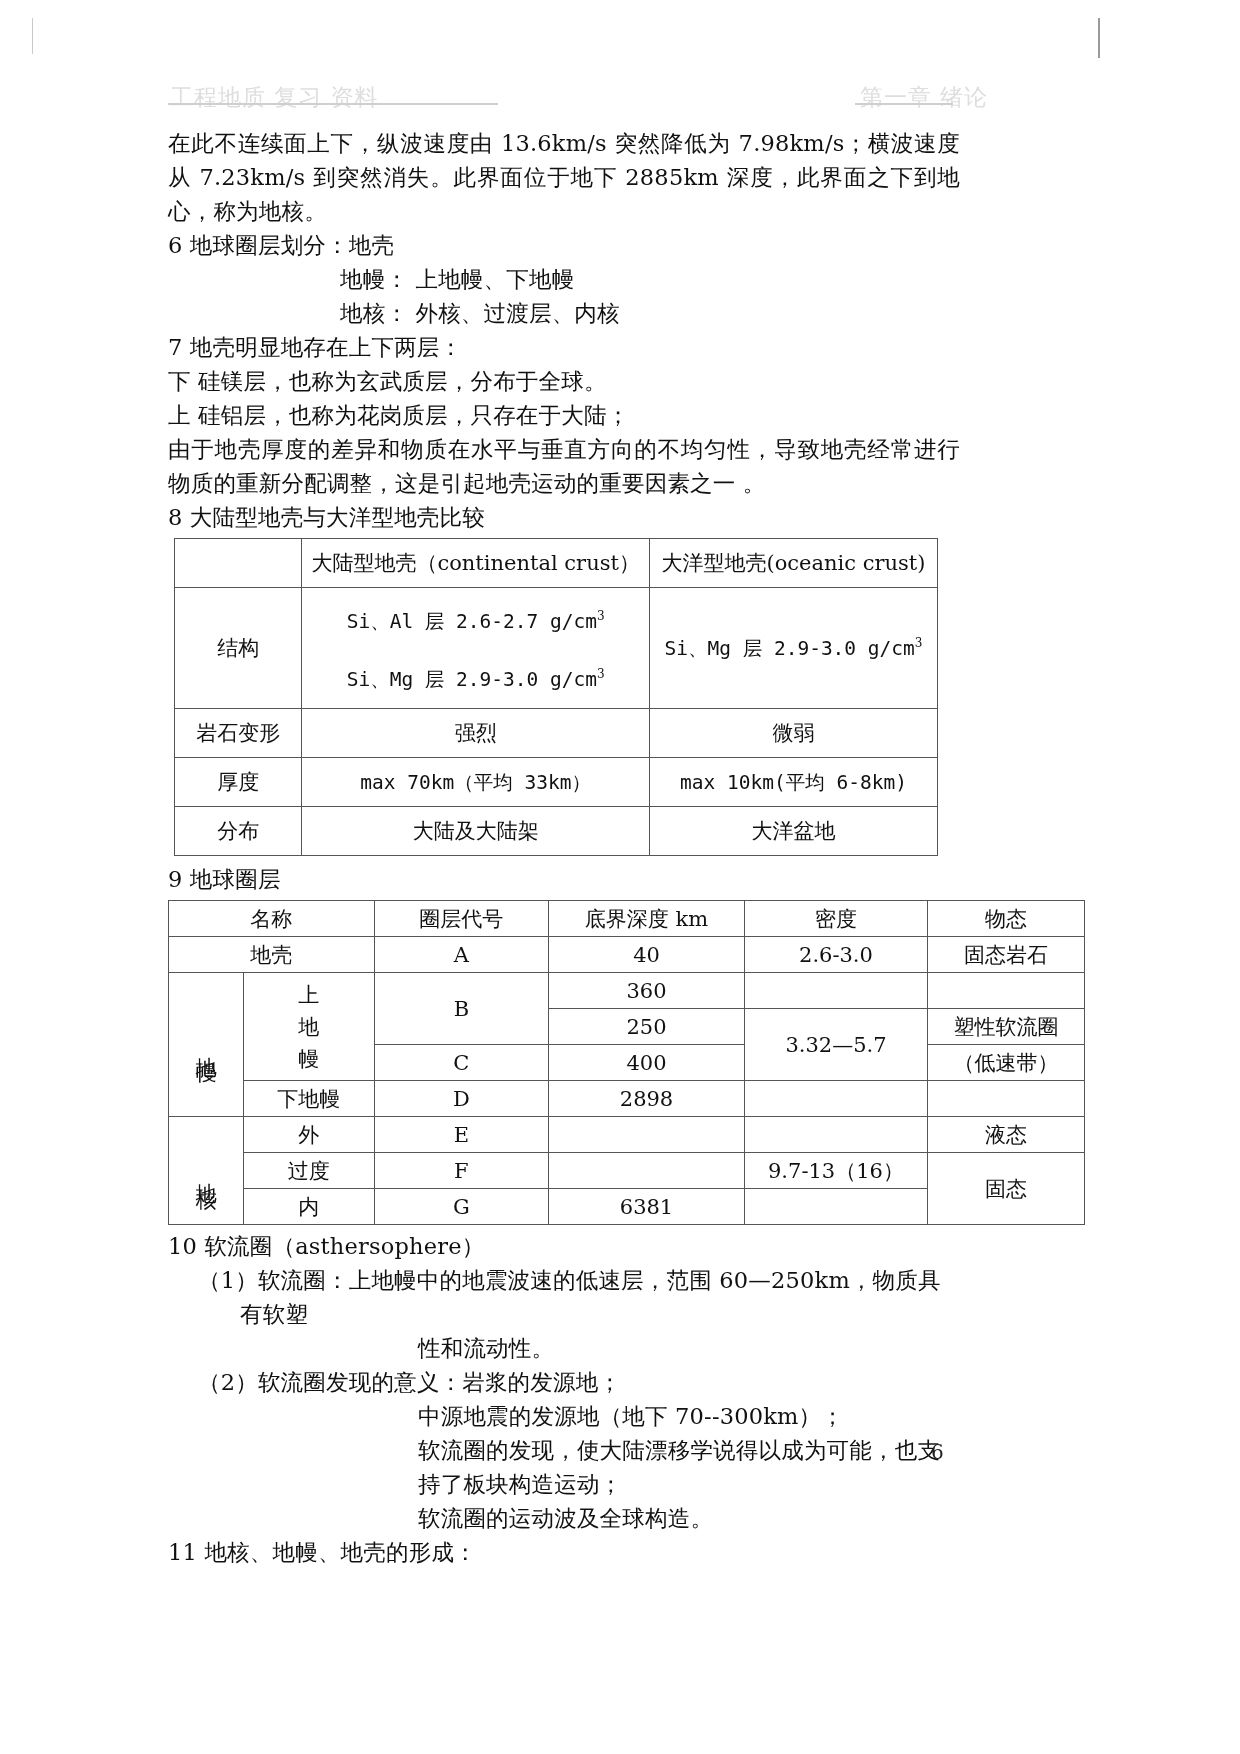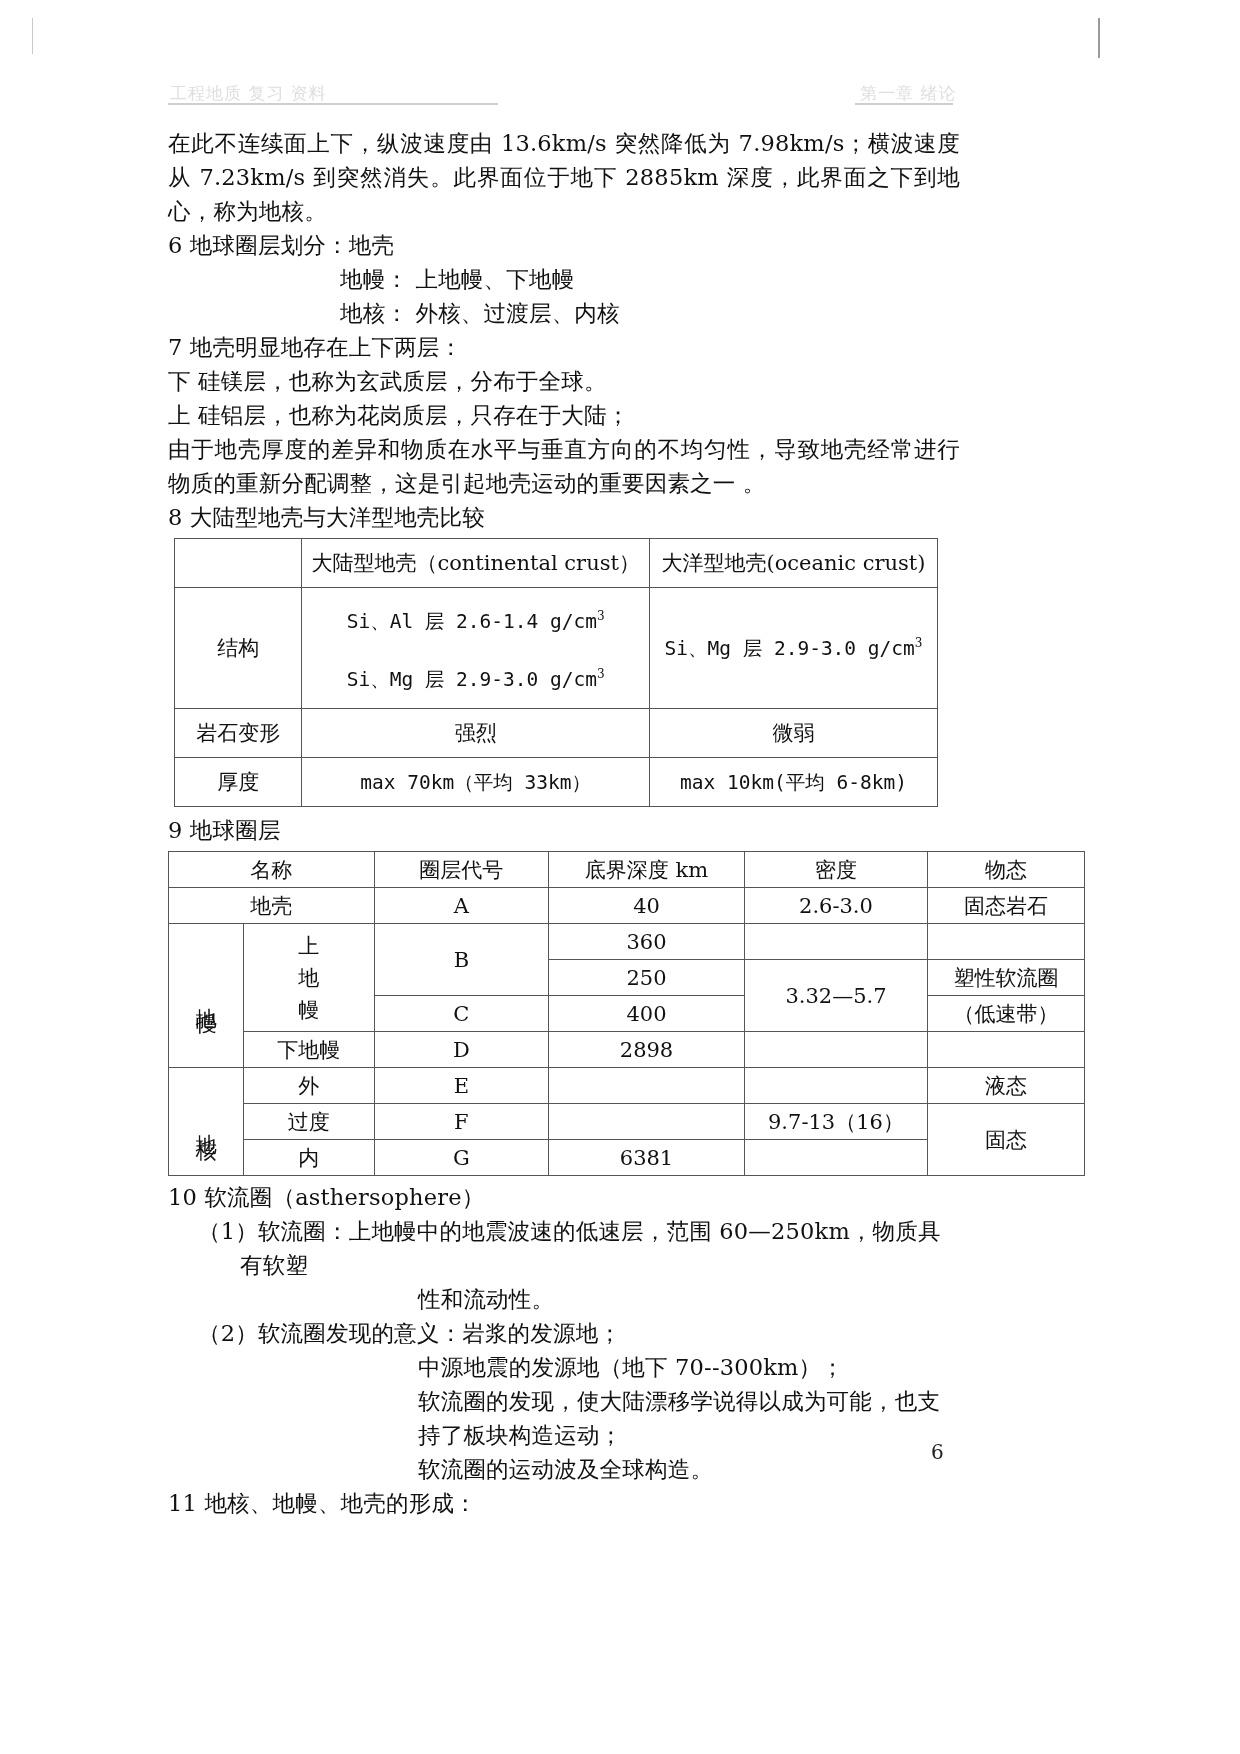--- a/index.html
+++ b/index.html
@@ -28,21 +28,21 @@
   .header-rule-left {
     position:absolute; left:168px; top:103px; width:330px; height:2px;
     background:#cfcfcf;
   }
   .header-rule-right {
     position:absolute; left:855px; top:103px; width:98px; height:2px;
     background:#cfcfcf;
   }
   .header-ghost {
     position:absolute; top:82px;
-    font-size:17px; color:#dedede;
+    font-size:23px; color:#dedede;
     letter-spacing:1px;
     white-space:nowrap;
     font-family:"DejaVu Serif", serif;
   }
   .header-ghost.left { left:170px; }
   .header-ghost.right { left:860px; }
 
   .content {
     position:absolute;
     left:168px; top:126px;
@@ -150,39 +150,44 @@
       <tbody>
           <tr>
         <td class="c0"></td>
         <td class="c1">大陆型地壳（continental crust）</td>
         <td class="c2">大洋型地壳(oceanic crust)</td>
       </tr>
       <tr>
         <td class="c0">结构</td>
         <td class="c1 cellstack">
           <div>
-            <span class="lat">Si、Al 层 2.6-1.4 g/cm</span><span class="sup">3</span>
+            <span class="lat">Si、Al 层 2.6-2.7 g/cm</span><span class="sup">3</span>
           </div>
           <div>
             <span class="lat">Si、Mg 层 2.9-3.0 g/cm</span><span class="sup">3</span>
           </div>
         </td>
         <td class="c2">
           <span class="lat">Si、Mg 层 2.9-3.0 g/cm</span><span class="sup">3</span>
         </td>
       </tr>
       <tr>
         <td class="c0">岩石变形</td>
         <td class="c1">强烈</td>
         <td class="c2">微弱</td>
       </tr>
       <tr>
         <td class="c0">厚度</td>
         <td class="c1 lat">max 70km（平均 33km）</td>
         <td class="c2 lat">max 10km(平均 6-8km)</td>
+      </tr>
+      <tr>
+        <td class="c0">分布</td>
+        <td class="c1">大陆及大陆架</td>
+        <td class="c2">大洋盆地</td>
       </tr>
     </tbody>
       </table>
 
     <div class="line">9 地球圈层</div>
 
     <table id="t2">
       <tbody>
           <tr>
         <td class="w-name1" colspan="2">名称</td>

